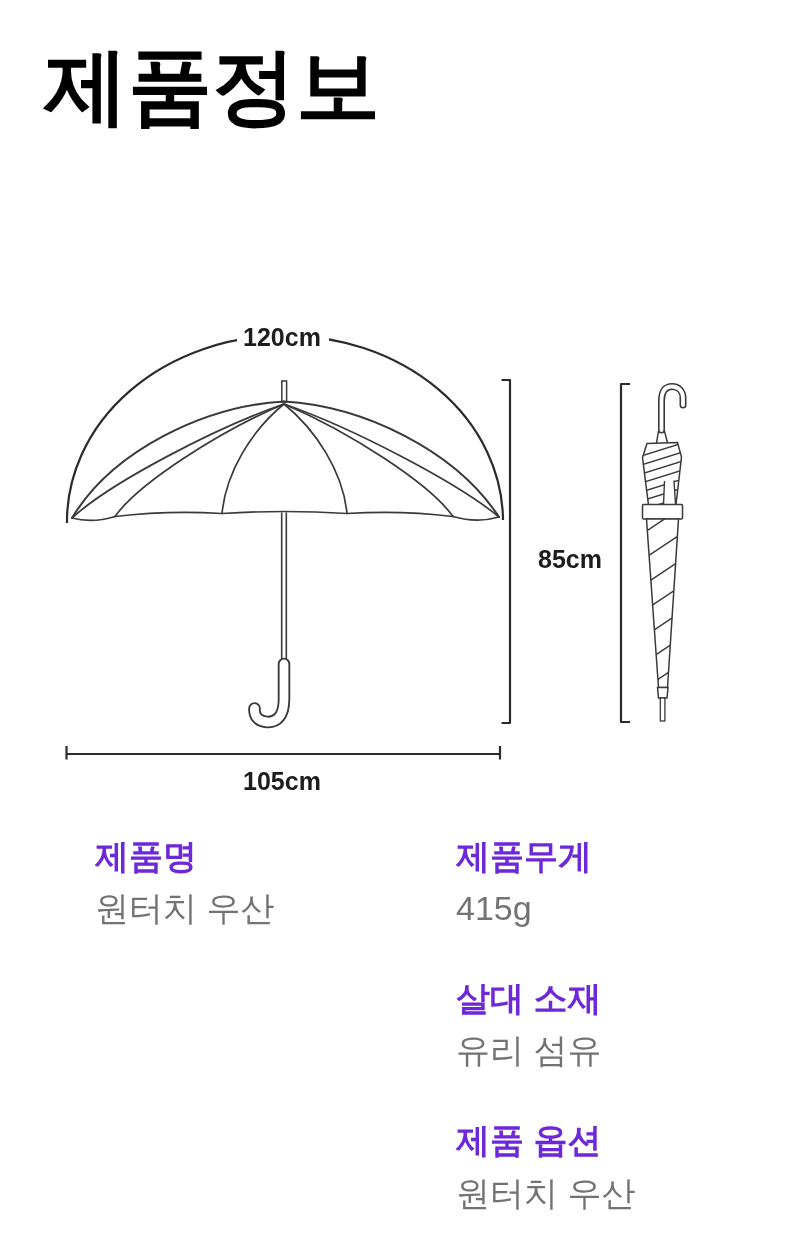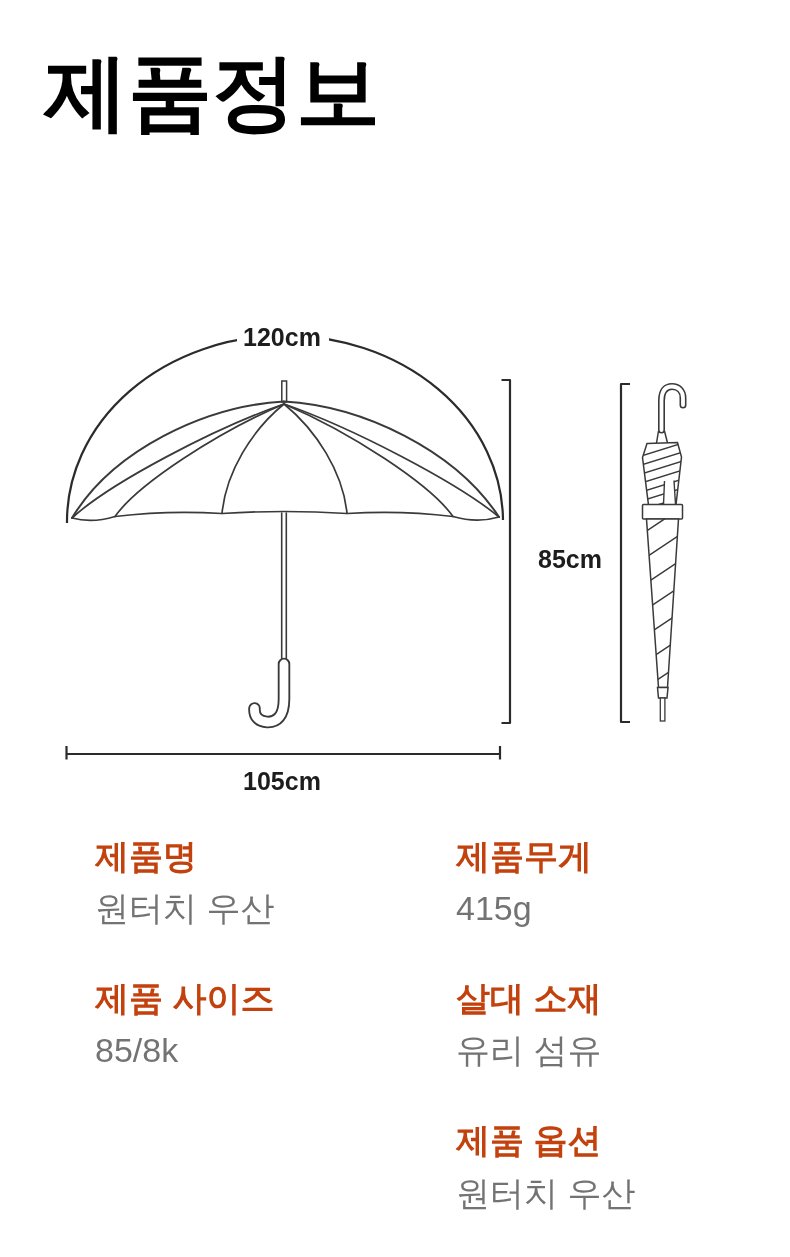--- a/index.html
+++ b/index.html
@@ -1,29 +1,29 @@
 <!DOCTYPE html>
 <html><head>
 <meta charset="utf-8">
 <style>
   html,body{margin:0;padding:0;background:#ffffff;}
   .page{
     position:relative;width:790px;height:1257px;background:#ffffff;overflow:hidden;
     font-family:"Liberation Sans","DejaVu Sans",sans-serif;color:#111;
   }
   .page-title{
-    position:absolute;left:44px;top:48px;margin:0;
+    position:absolute;left:44px;top:42px;margin:0;
     font-size:84px;font-weight:800;line-height:1.05;color:#000;letter-spacing:0;
   }
   .diagram-svg{position:absolute;left:0;top:280px;}
   .dim-text{font-family:"Liberation Sans","DejaVu Sans",sans-serif;font-size:25px;font-weight:600;fill:#1d1d1d;}
   .spec-col{position:absolute;top:836px;width:340px;}
   .spec-col-left{left:95px;}
   .spec-col-right{left:456px;}
-  .spec-label{font-size:34px;font-weight:700;line-height:1.18;margin:0 0 12px 0;color:#c2410c;}
+  .spec-label{font-size:34px;font-weight:700;line-height:1.18;margin:0 0 12px 0;color:#6d28d9;}
   .spec-value{font-size:34px;font-weight:400;line-height:1.18;margin:0 0 50px 0;color:#737373;}
 </style>
 </head>
 <body>
 
 <div class="page">
 
   <h1 class="page-title">제품정보</h1>
 
   <svg class="diagram-svg" width="790" height="530" viewBox="0 0 790 530">
@@ -102,24 +102,20 @@
       <path d="M 66.5 474 H 500 M 66.5 466 V 479.5 M 500 466 V 479.5"></path>
     </g>
     <text class="dim-text" x="282" y="510" text-anchor="middle">105cm</text>
   </svg>
 
   <div class="spec-col spec-col-left">
     <div>
       <p class="spec-label">제품명</p>
       <p class="spec-value">원터치 우산</p>
     </div>
-    <div>
-      <p class="spec-label">제품 사이즈</p>
-      <p class="spec-value">85/8k</p>
-    </div>
   </div>
 
   <div class="spec-col spec-col-right">
     <div>
       <p class="spec-label">제품무게</p>
       <p class="spec-value">415g</p>
     </div>
     <div>
       <p class="spec-label">살대 소재</p>
       <p class="spec-value">유리 섬유</p>

